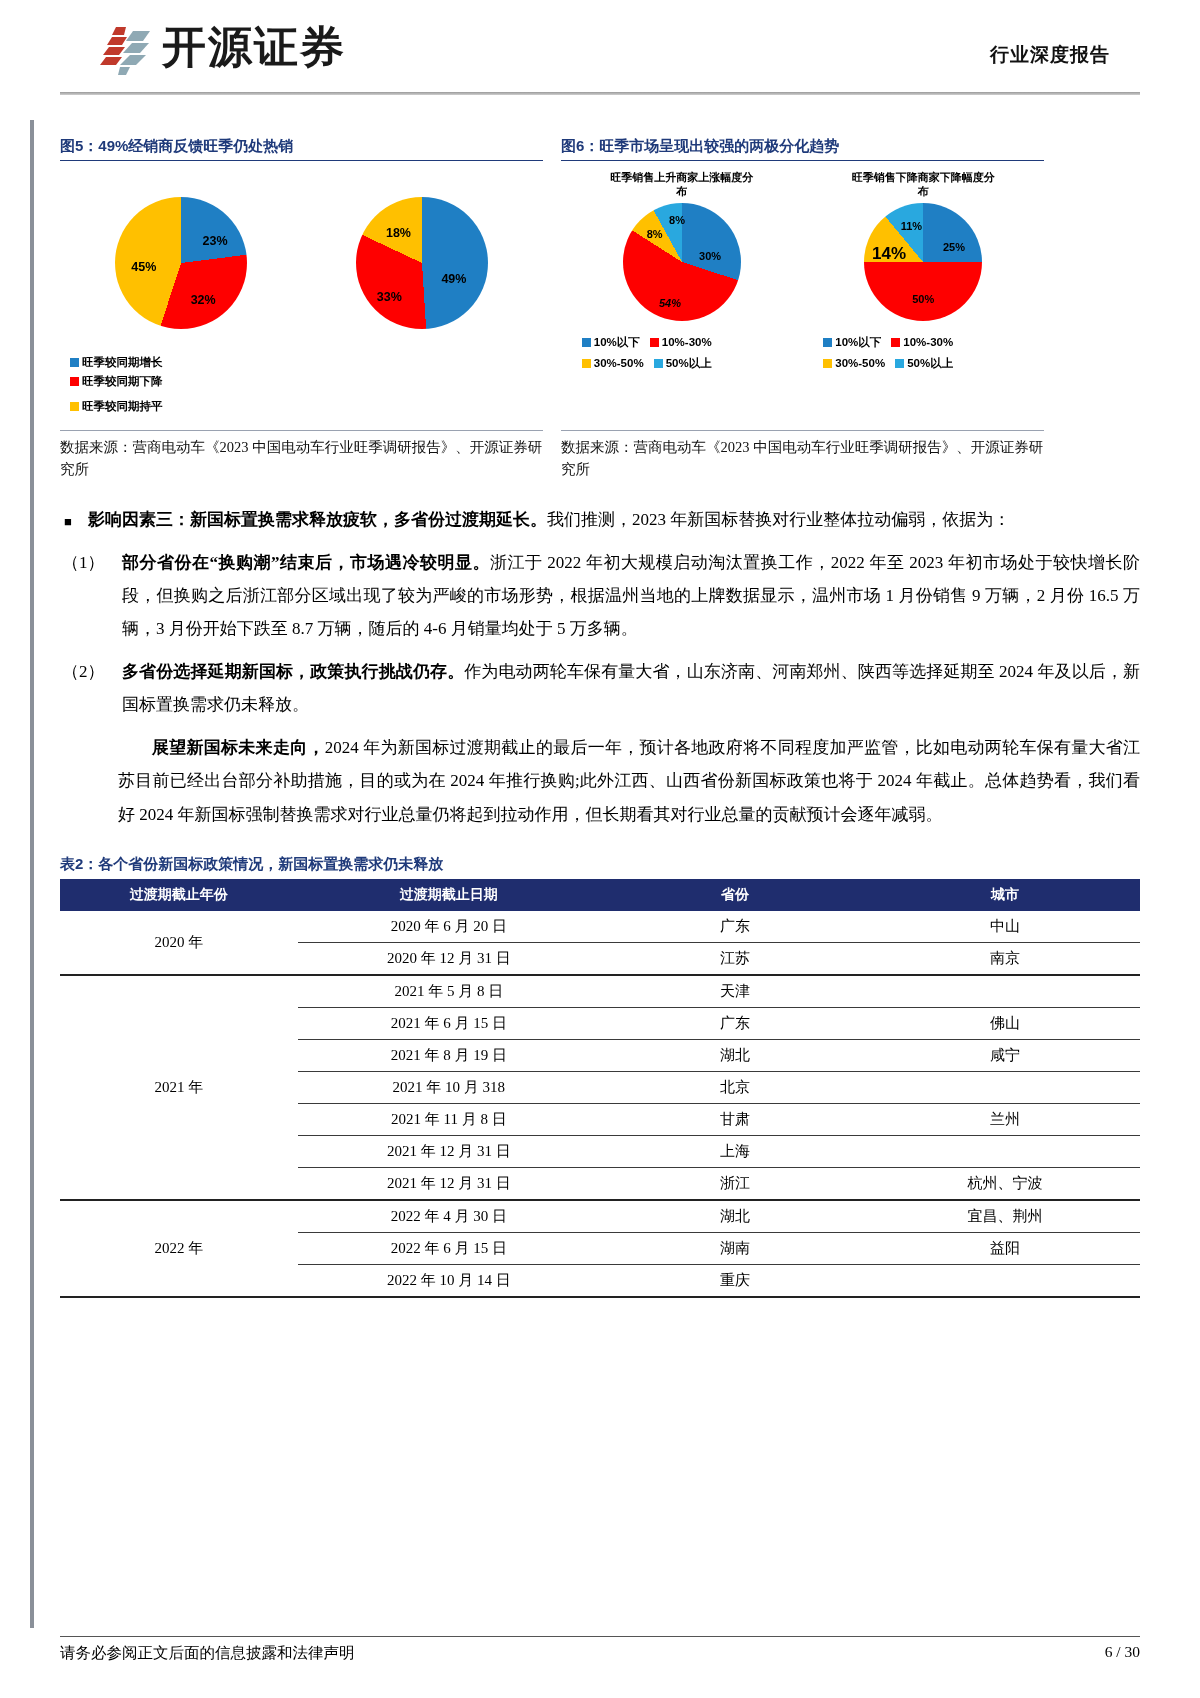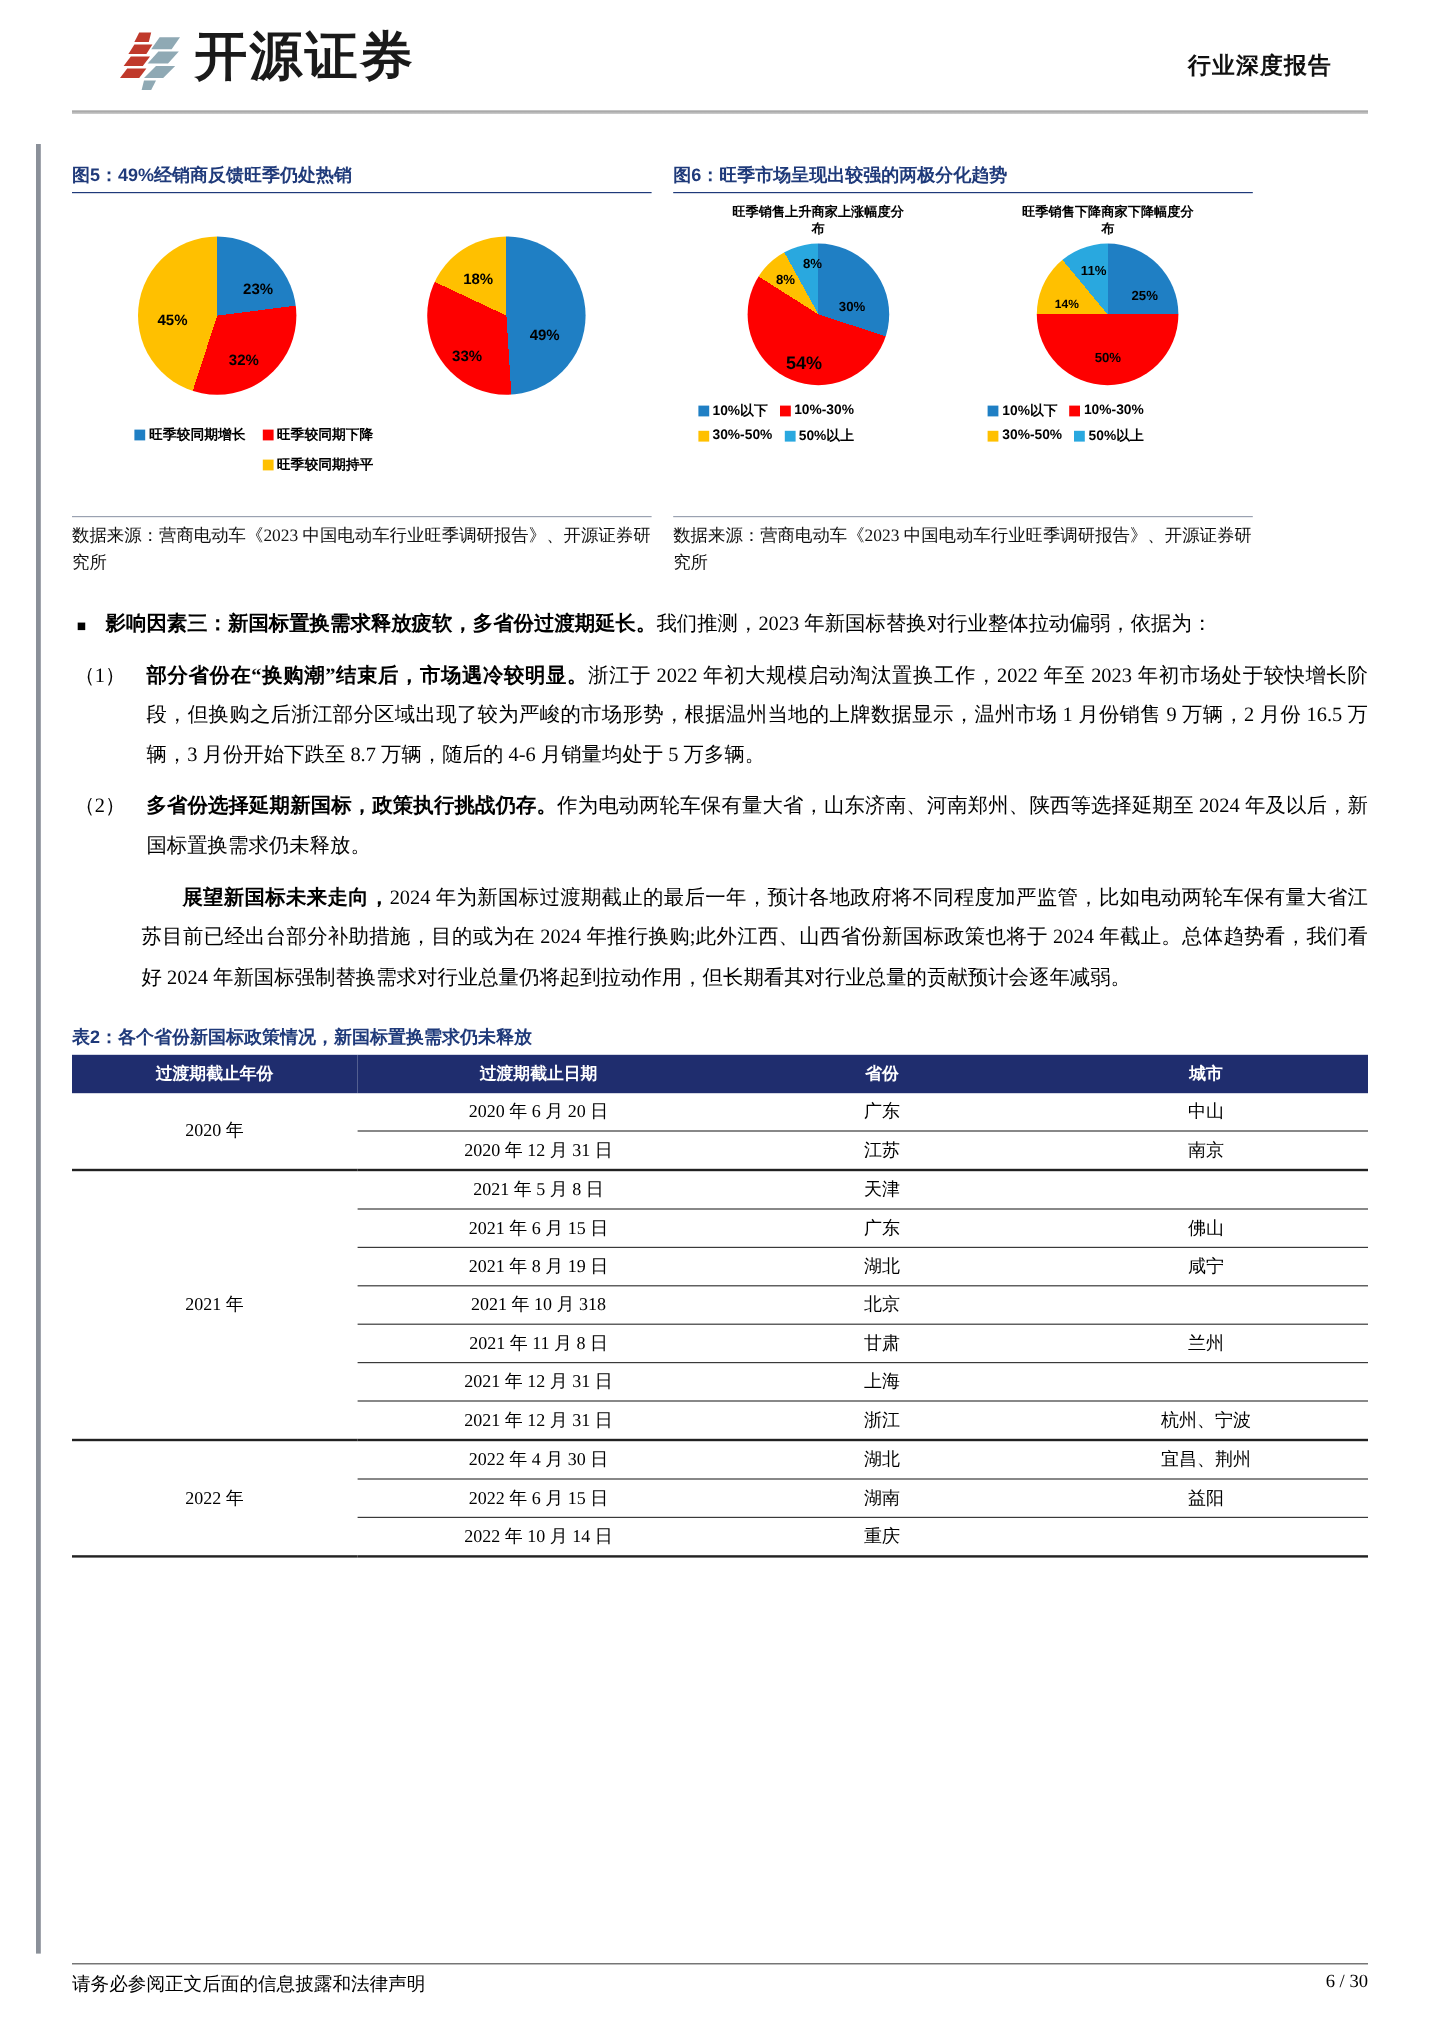--- a/index.html
+++ b/index.html
@@ -32,21 +32,21 @@
 
   .pies { display:flex; justify-content:space-around; align-items:flex-start; padding-top:16px; }
   .pie-unit { text-align:center; position:relative; }
   .pie-caption { font-family:"Liberation Sans", sans-serif; font-weight:bold; font-size:11px;
                  width:150px; line-height:1.25; margin:0 auto 4px auto; color:#000; }
   .pie { border-radius:50%; position:relative; }
   .pie-lbl { position:absolute; font-family:"Liberation Sans", sans-serif; font-weight:bold;
              font-size:12.5px; color:#000; transform:translate(-50%,-50%); white-space:nowrap; }
 
   .legend { display:flex; flex-wrap:wrap; gap:4px 14px; margin-top:8px; }
-  .legend.left-align { justify-content:flex-end; padding-left:10px; }
+  .legend.left-align { justify-content:flex-start; padding-left:10px;flex-direction:column; }
   .lg-item { display:flex; align-items:center; font-family:"Liberation Sans", sans-serif;
              font-weight:bold; font-size:11.5px; color:#000; white-space:nowrap; }
   .sw { width:9px; height:9px; margin-right:3px; display:inline-block; }
 
   .fig6-legends { display:flex; justify-content:space-around; margin-top:6px; }
   .fig6-legblock { width:200px; }
   .fig6-legblock .legend { gap:3px 10px; }
 
   
   .body-text { margin-top:22px; font-size:17px; line-height:1.95; }
@@ -153,32 +153,32 @@
 
     <div class="fig-box">
       <div class="fig-title">图6：旺季市场呈现出较强的两极分化趋势</div>
       <div class="fig-canvas">
         <div class="pies" style="padding-top:8px;">
           <div class="pie-unit">
             <div class="pie-caption">旺季销售上升商家上涨幅度分布</div>
             <div class="pie" style="width:118px;height:118px;margin:0 auto;
                  background:conic-gradient(#1f7fc4 0deg 108deg, #fe0000 108deg 302.4deg, #ffc000 302.4deg 331.2deg, #29a8df 331.2deg 360deg);">
               <span class="pie-lbl" style="left:74%;top:45%;font-size:11px;">30%</span>
-              <span class="pie-lbl" style="left:40%;top:85%;font-size:15px;">54%</span>
+              <span class="pie-lbl" style="left:40%;top:85%;font-size:11px;font-style:italic;">54%</span>
               <span class="pie-lbl" style="left:27%;top:27%;font-size:11px;">8%</span>
               <span class="pie-lbl" style="left:46%;top:15%;font-size:11px;">8%</span>
             </div>
           </div>
           <div class="pie-unit">
             <div class="pie-caption">旺季销售下降商家下降幅度分布</div>
             <div class="pie" style="width:118px;height:118px;margin:0 auto;
                  background:conic-gradient(#1f7fc4 0deg 90deg, #fe0000 90deg 270deg, #ffc000 270deg 320.4deg, #29a8df 320.4deg 360deg);">
               <span class="pie-lbl" style="left:76%;top:38%;font-size:11px;">25%</span>
               <span class="pie-lbl" style="left:50%;top:82%;font-size:11px;">50%</span>
-              <span class="pie-lbl" style="left:21%;top:44%;font-size:10px;">14%</span>
+              <span class="pie-lbl" style="left:21%;top:44%;font-size:17px;">14%</span>
               <span class="pie-lbl" style="left:40%;top:20%;font-size:11px;">11%</span>
             </div>
           </div>
         </div>
 
         <div class="fig6-legends">
           <div class="fig6-legblock">
             <div class="legend">
               <div class="lg-item">
                 <span class="sw" style="background:#1f7fc4;"></span>

